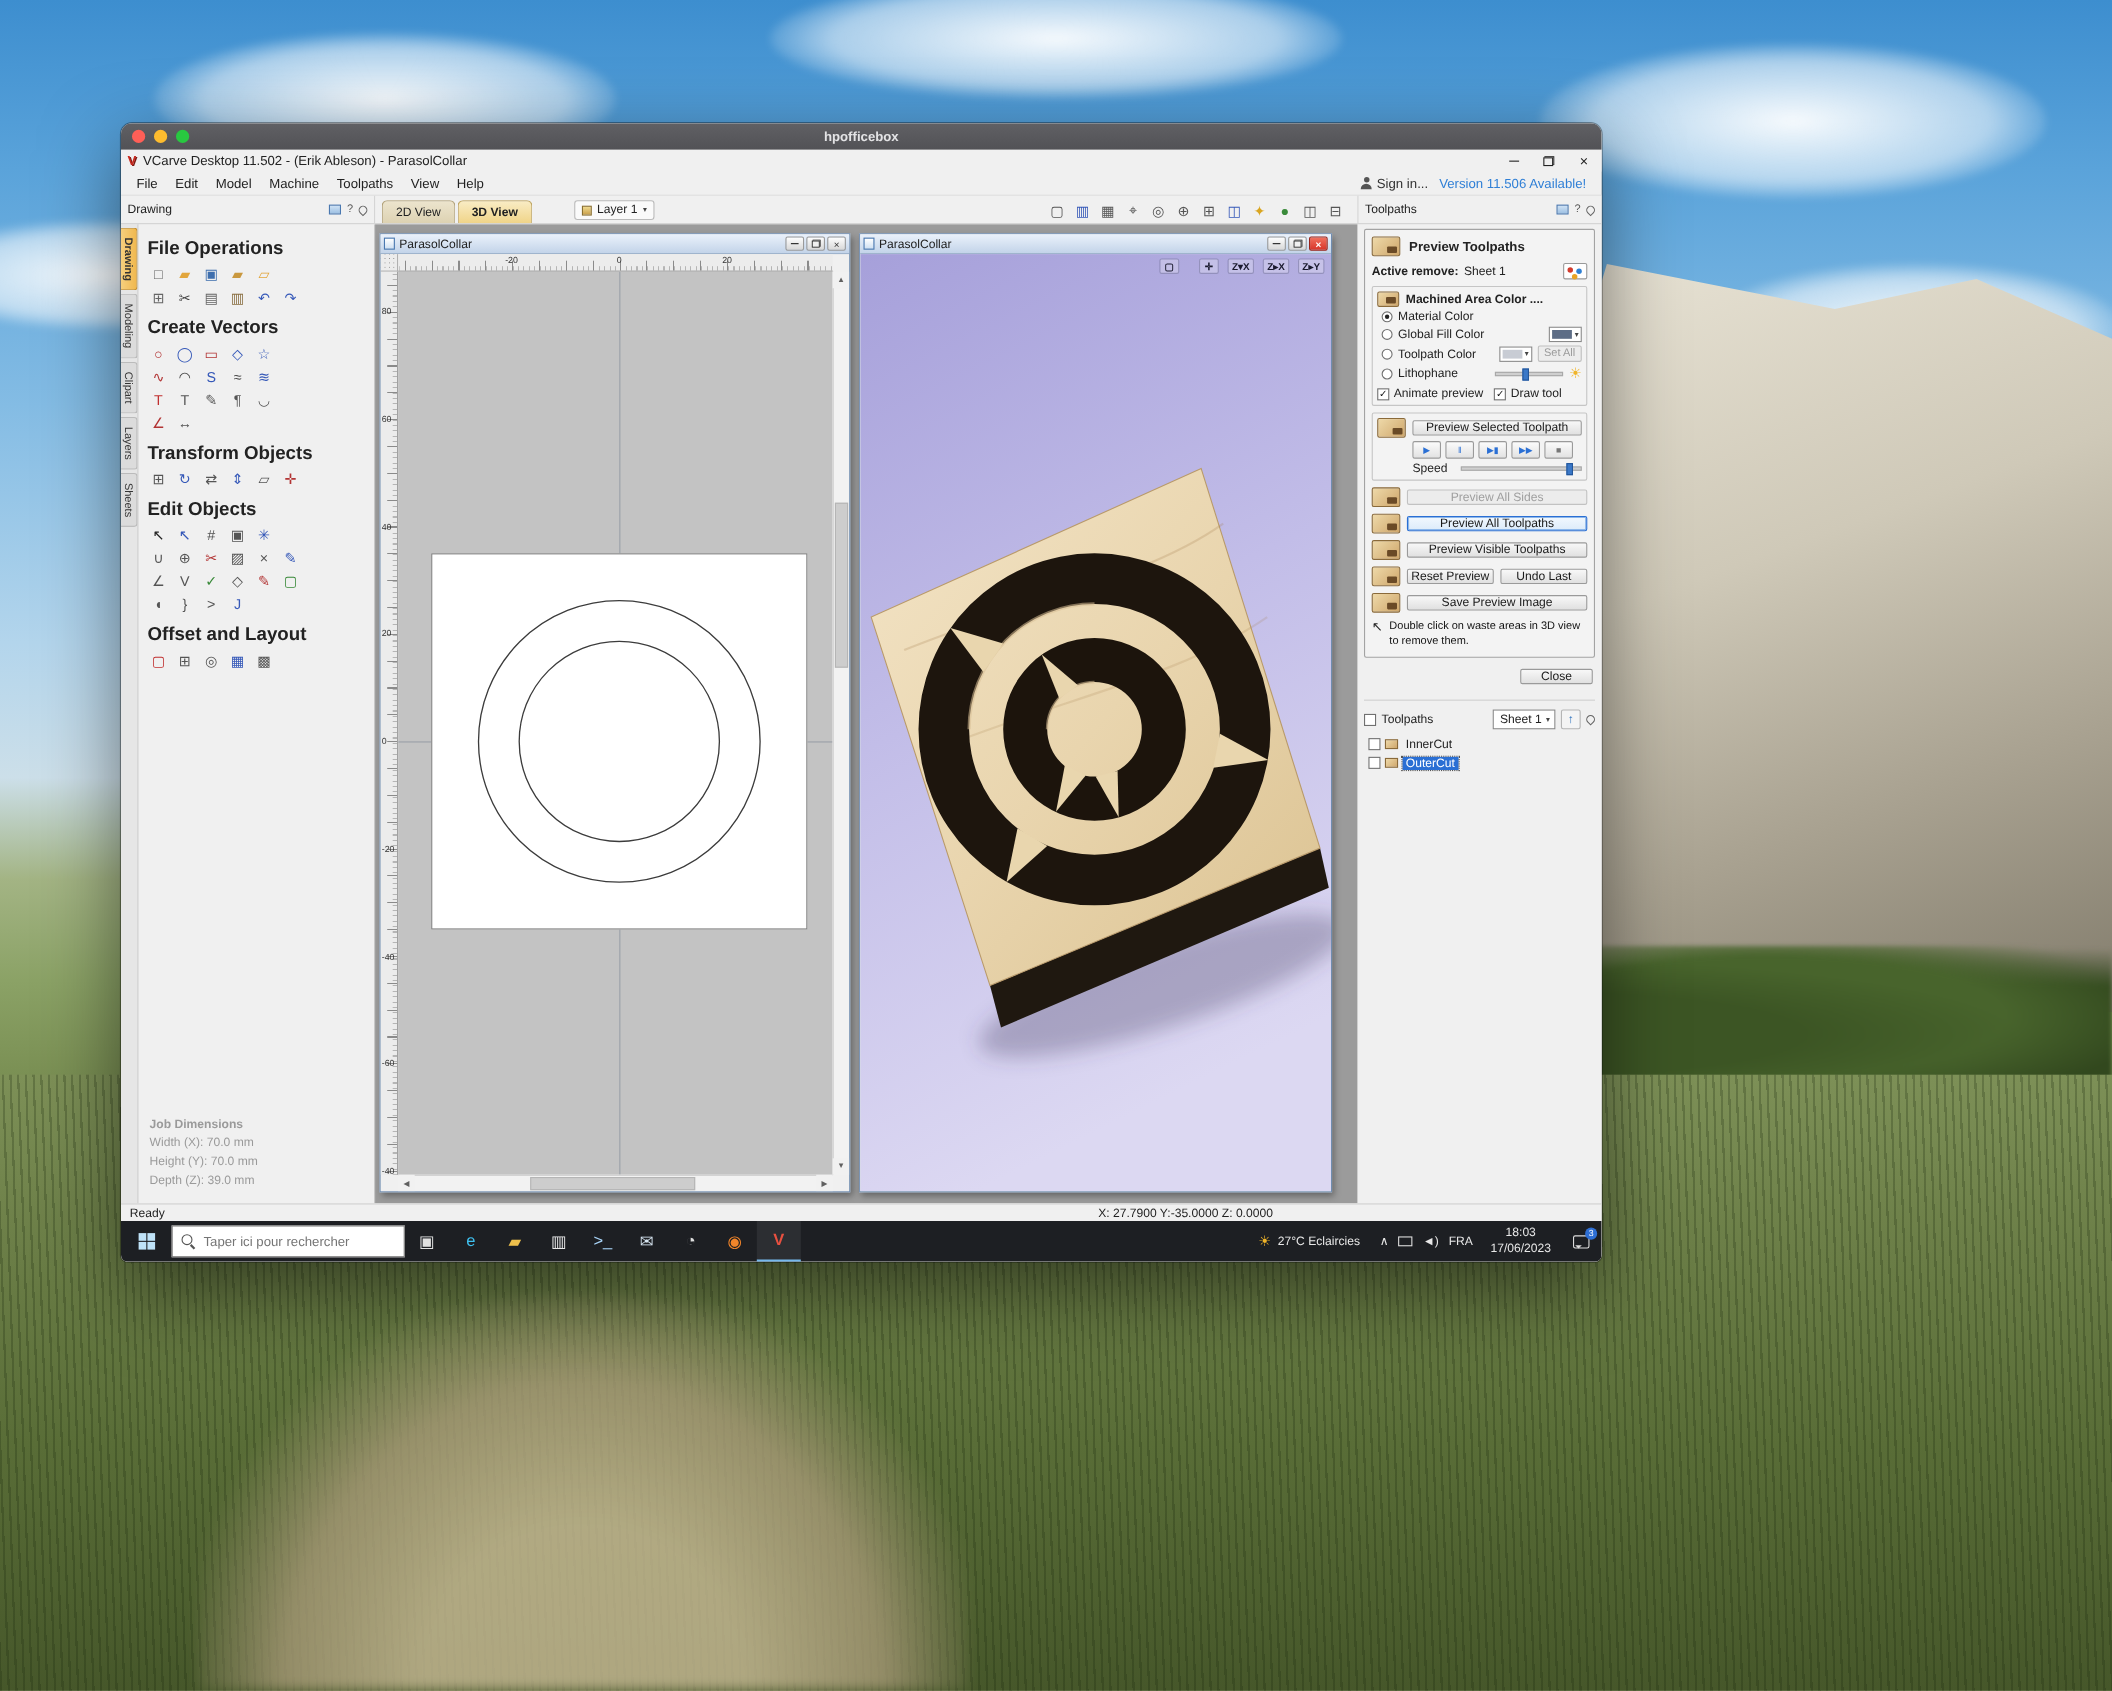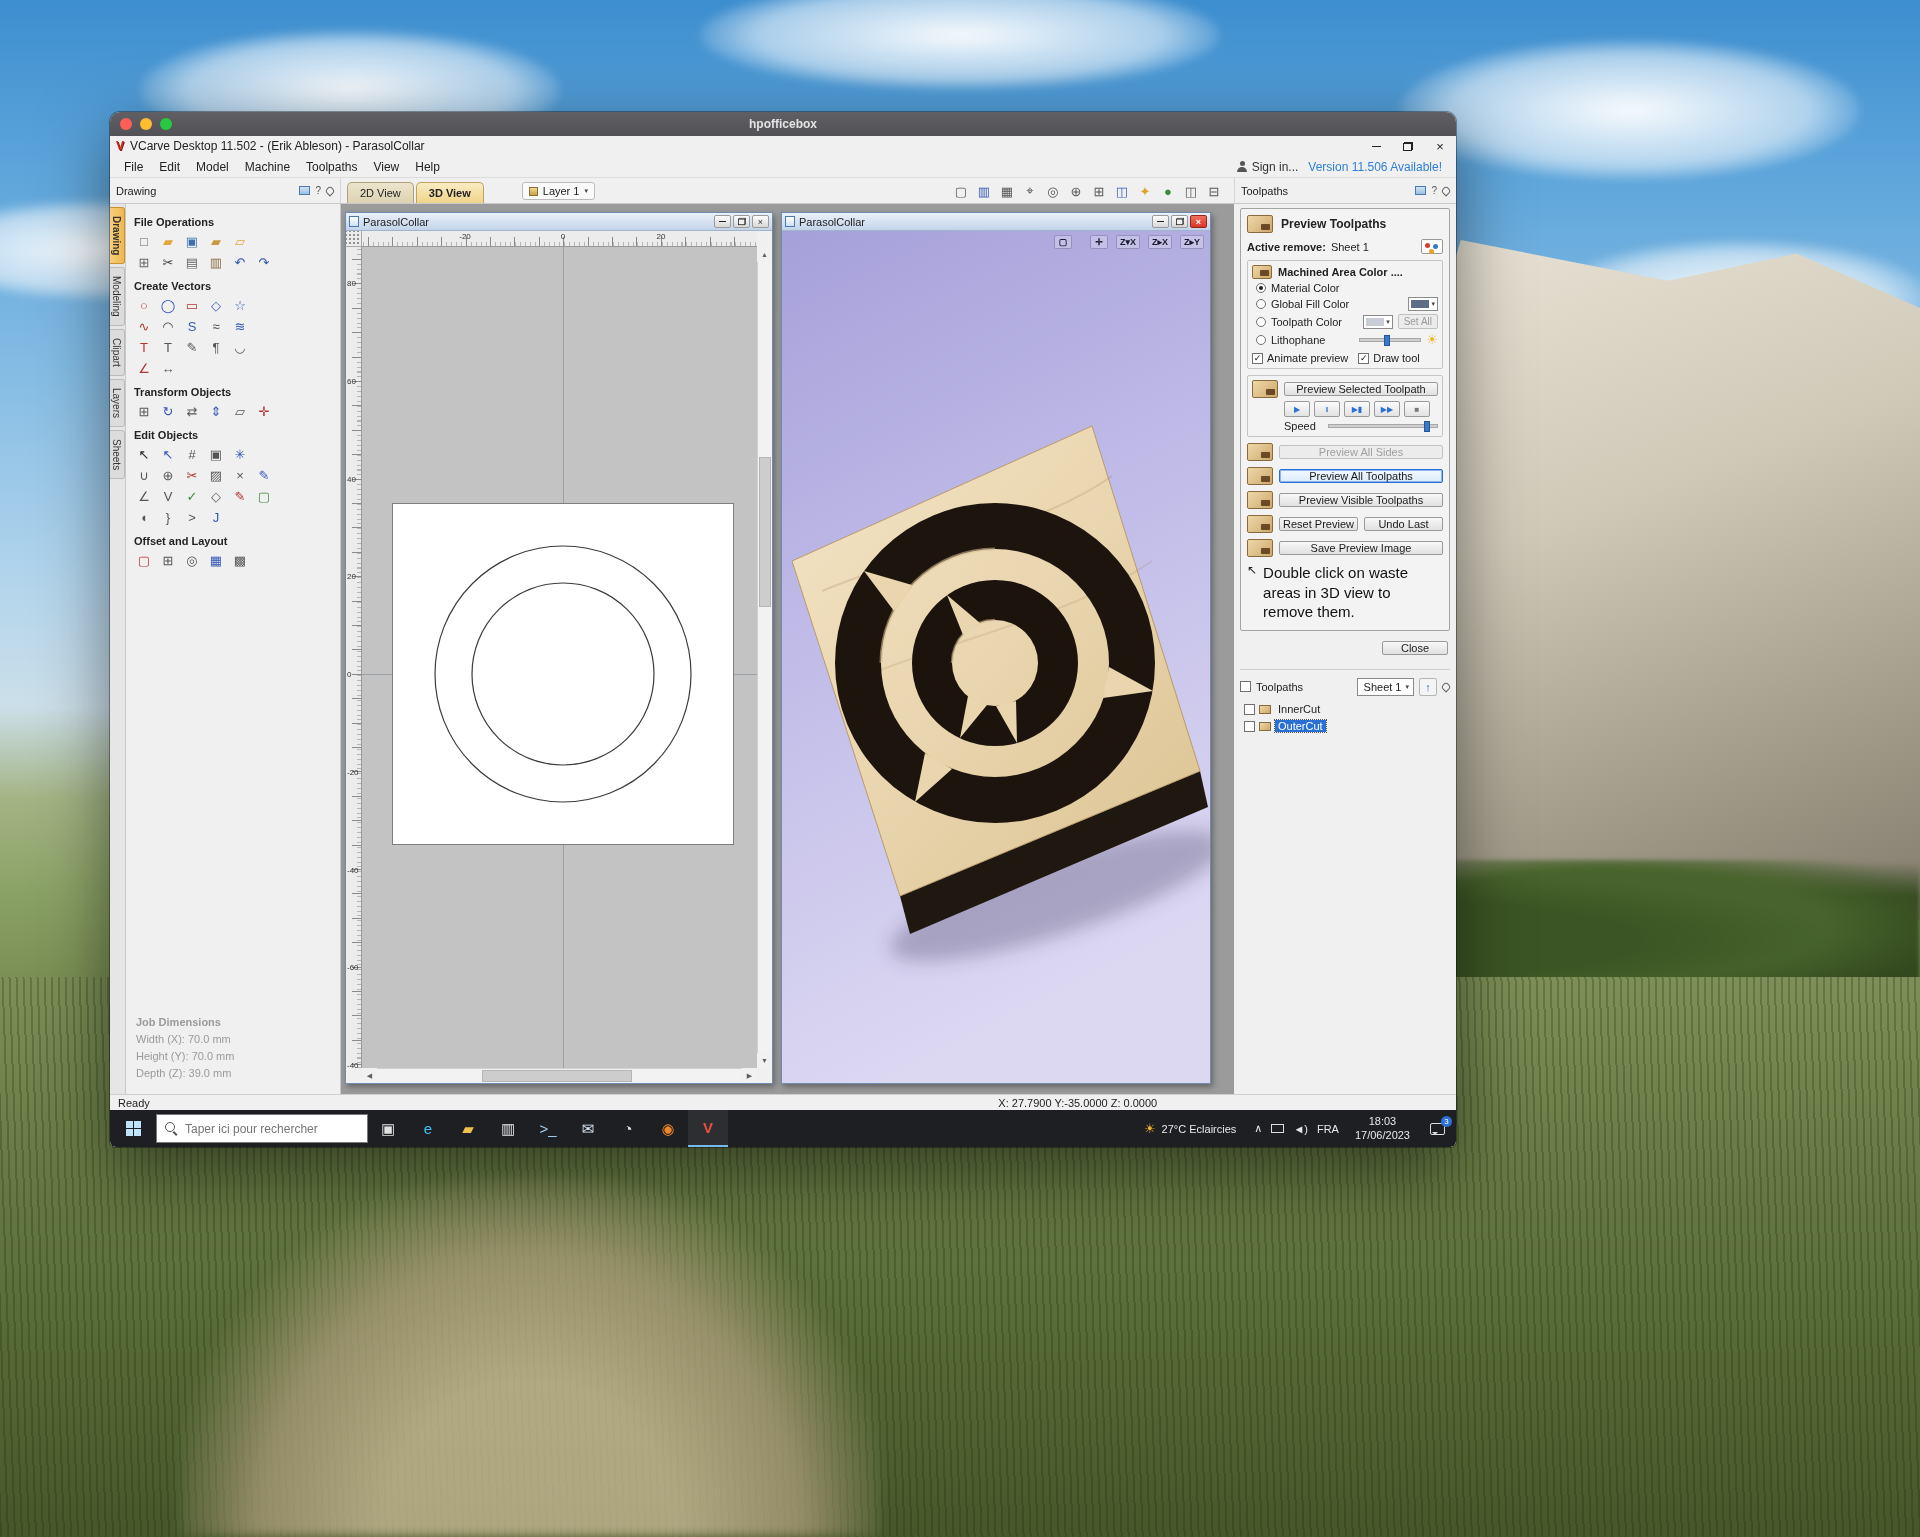--- a/index.html
+++ b/index.html
@@ -69,21 +69,21 @@
   .tb-icons{margin-left:auto;display:flex;align-items:center;gap:3px;padding:0 10px 2px 0}
   .tb-ico{width:20px;height:20px;display:flex;align-items:center;justify-content:center;font-size:13px;border-radius:2px}
 
   
   .main{flex:1;display:flex;min-height:0}
   .side-tabs{width:16px;background:#e6e6e6;border-right:1px solid #c8c8c8;display:flex;flex-direction:column;padding-top:3px;gap:3px}
   .vtab{writing-mode:vertical-lr;font-size:10px;padding:8px 1px;color:#333;background:#dcdcdc;border:1px solid #bbb;border-left:none;border-radius:0 3px 3px 0;text-align:center}
   .vtab.active{background:linear-gradient(90deg,#f6cf7e,#f0b84e);border-color:#c8922e;font-weight:bold}
 
   .left-panel{width:215px;background:#f0f0f0;border-right:1px solid #c8c8c8;padding:4px 8px;position:relative;overflow:hidden}
-  .sec-title{font-size:11px;font-weight:bold;margin:8px 0 3px}
+  .sec-title{font-size:17px;font-weight:bold;margin:8px 0 3px}
   .tool-row{display:flex;gap:4px;margin:1px 0}
   .tool-ico{width:20px;height:20px;display:flex;align-items:center;justify-content:center;font-size:13px;border:1px solid transparent;border-radius:2px}
   .job-dims{position:absolute;left:10px;bottom:12px;color:#9a9a9a;line-height:1.55}
   .job-dims .jd-title{font-weight:bold}
 
   
   .mdi{flex:1;background:#9b9b9b;position:relative;min-width:0}
   .child{position:absolute;border:1px solid #6f8cb0;background:#f0f0f0;box-shadow:2px 3px 6px rgba(0,0,0,.35)}
   .child-titlebar{height:18px;background:linear-gradient(#eaf1fb,#c3d4e9);display:flex;align-items:center;gap:4px;padding:0 3px;font-size:11px;border-bottom:1px solid #9fb4cd}
   .doc-ico{width:10px;height:11px;border:1px solid #4a78b0;background:linear-gradient(#fff,#cfe0f2);display:inline-block}
@@ -149,21 +149,21 @@
   .btn{flex:1;height:14px;display:flex;align-items:center;justify-content:center;background:linear-gradient(#f8f8f8,#e0e0e0);border:1px solid #9a9a9a;border-radius:2px;font-size:11px;color:#1a1a1a;white-space:nowrap}
   .btn.disabled{color:#9f9f9f;background:#ececec;border-color:#c2c2c2}
   .btn.focus{border:1px solid #2a6fd4;box-shadow:inset 0 0 0 1px #8db7ea;background:linear-gradient(#f2f8fe,#dcebfa)}
   .pb-row{display:flex;align-items:center;gap:4px;margin-left:32px}
   .pbtn{width:26px;height:16px;display:flex;align-items:center;justify-content:center;background:linear-gradient(#fbfbfb,#e2e2e2);border:1px solid #9a9a9a;border-radius:2px;font-size:8px;color:#2a6fd4}
   .pbtn.gray{color:#777}
   .speed-row{display:flex;align-items:center;gap:2px;margin-left:32px}
   .speed-row .slider{width:110px}
   .hint-row{display:flex;gap:6px;align-items:flex-start}
   .hint-row .cursor-g{font-size:12px;color:#222}
-  .hint-text{font-size:15px;line-height:1.3;color:#111}
+  .hint-text{font-size:10px;line-height:1.3;color:#111}
   .close-row{display:flex;justify-content:flex-end;margin:10px 2px 0}
   .close-row .btn{flex:none;width:66px}
   .tp-divider{height:1px;background:#cfcfcf;margin:14px 0 8px}
   .tp-list-head{display:flex;align-items:center;gap:5px}
   .mini-select{display:flex;align-items:center;gap:4px;border:1px solid #8a8a8a;background:#fff;height:18px;padding:0 4px 0 6px;margin-left:auto}
   .icon-btn{width:18px;height:18px;display:flex;align-items:center;justify-content:center;border:1px solid #b5b5b5;background:#f4f4f4;border-radius:2px;color:#2a6fbd;font-weight:bold;font-size:11px}
   .tp-list{margin:6px 0 0 4px;display:flex;flex-direction:column;gap:2px}
   .tp-row{display:flex;align-items:center;gap:4px;height:15px}
   .wood-mini{width:12px;height:9px;background:linear-gradient(135deg,#eed9a9,#cfa76c);border:1px solid #8a6a3a;flex:none}
   .tp-label{padding:0 3px}

